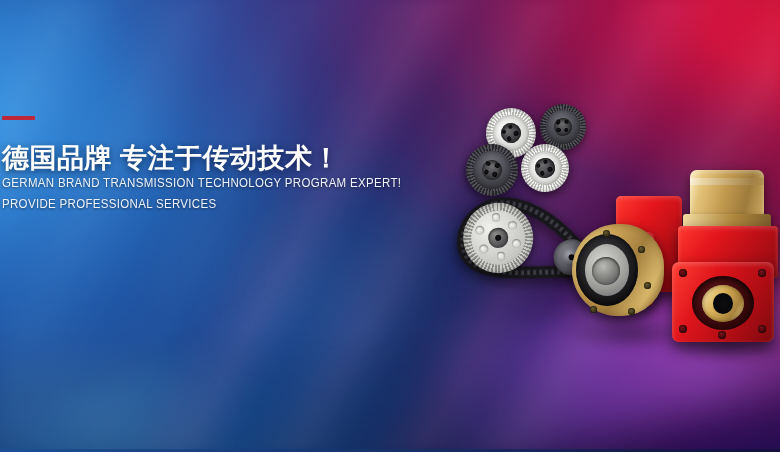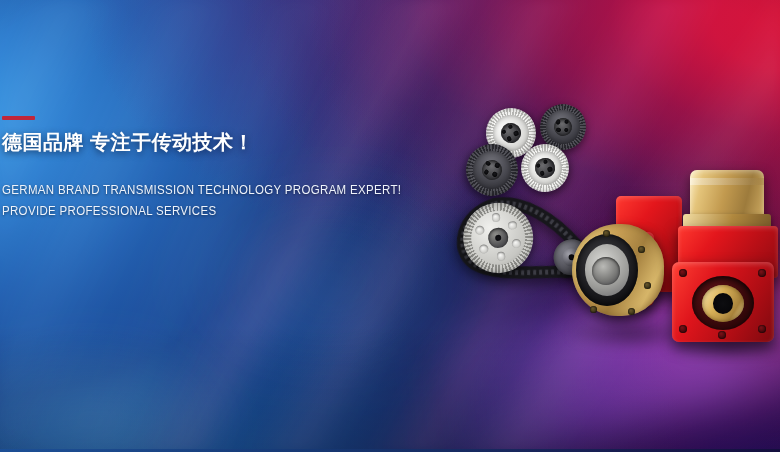--- a/index.html
+++ b/index.html
@@ -74,24 +74,24 @@
   }
 
   
   .copy{position:absolute;left:2px;top:116px;width:420px;}
   .accent-bar{width:33px;height:4px;background:#c0263a;border-radius:1px;}
   .kicker{
     margin-top:14px;font-size:12.5px;color:#e8eefc;letter-spacing:.6px;
     text-shadow:0 1px 3px rgba(0,0,0,.45);
   }
   .headline{
-    margin-top:12px;font-size:20px;line-height:1.06;font-weight:bold;color:#ffffff;
+    margin-top:24px;font-size:27px;line-height:1.06;font-weight:bold;color:#ffffff;
     letter-spacing:.5px;text-shadow:0 2px 7px rgba(5,12,40,.65);white-space:nowrap;
   }
-  .subcopy{margin-top:27px;}
+  .subcopy{}
   .subline{
     font-size:12.5px;line-height:21px;color:#eef3fb;letter-spacing:.35px;
     transform:scaleX(.92);transform-origin:left center;
     text-shadow:0 1px 3px rgba(0,0,0,.5);white-space:nowrap;
   }
 
   
   .products{position:absolute;inset:0;pointer-events:none;}
 
   

